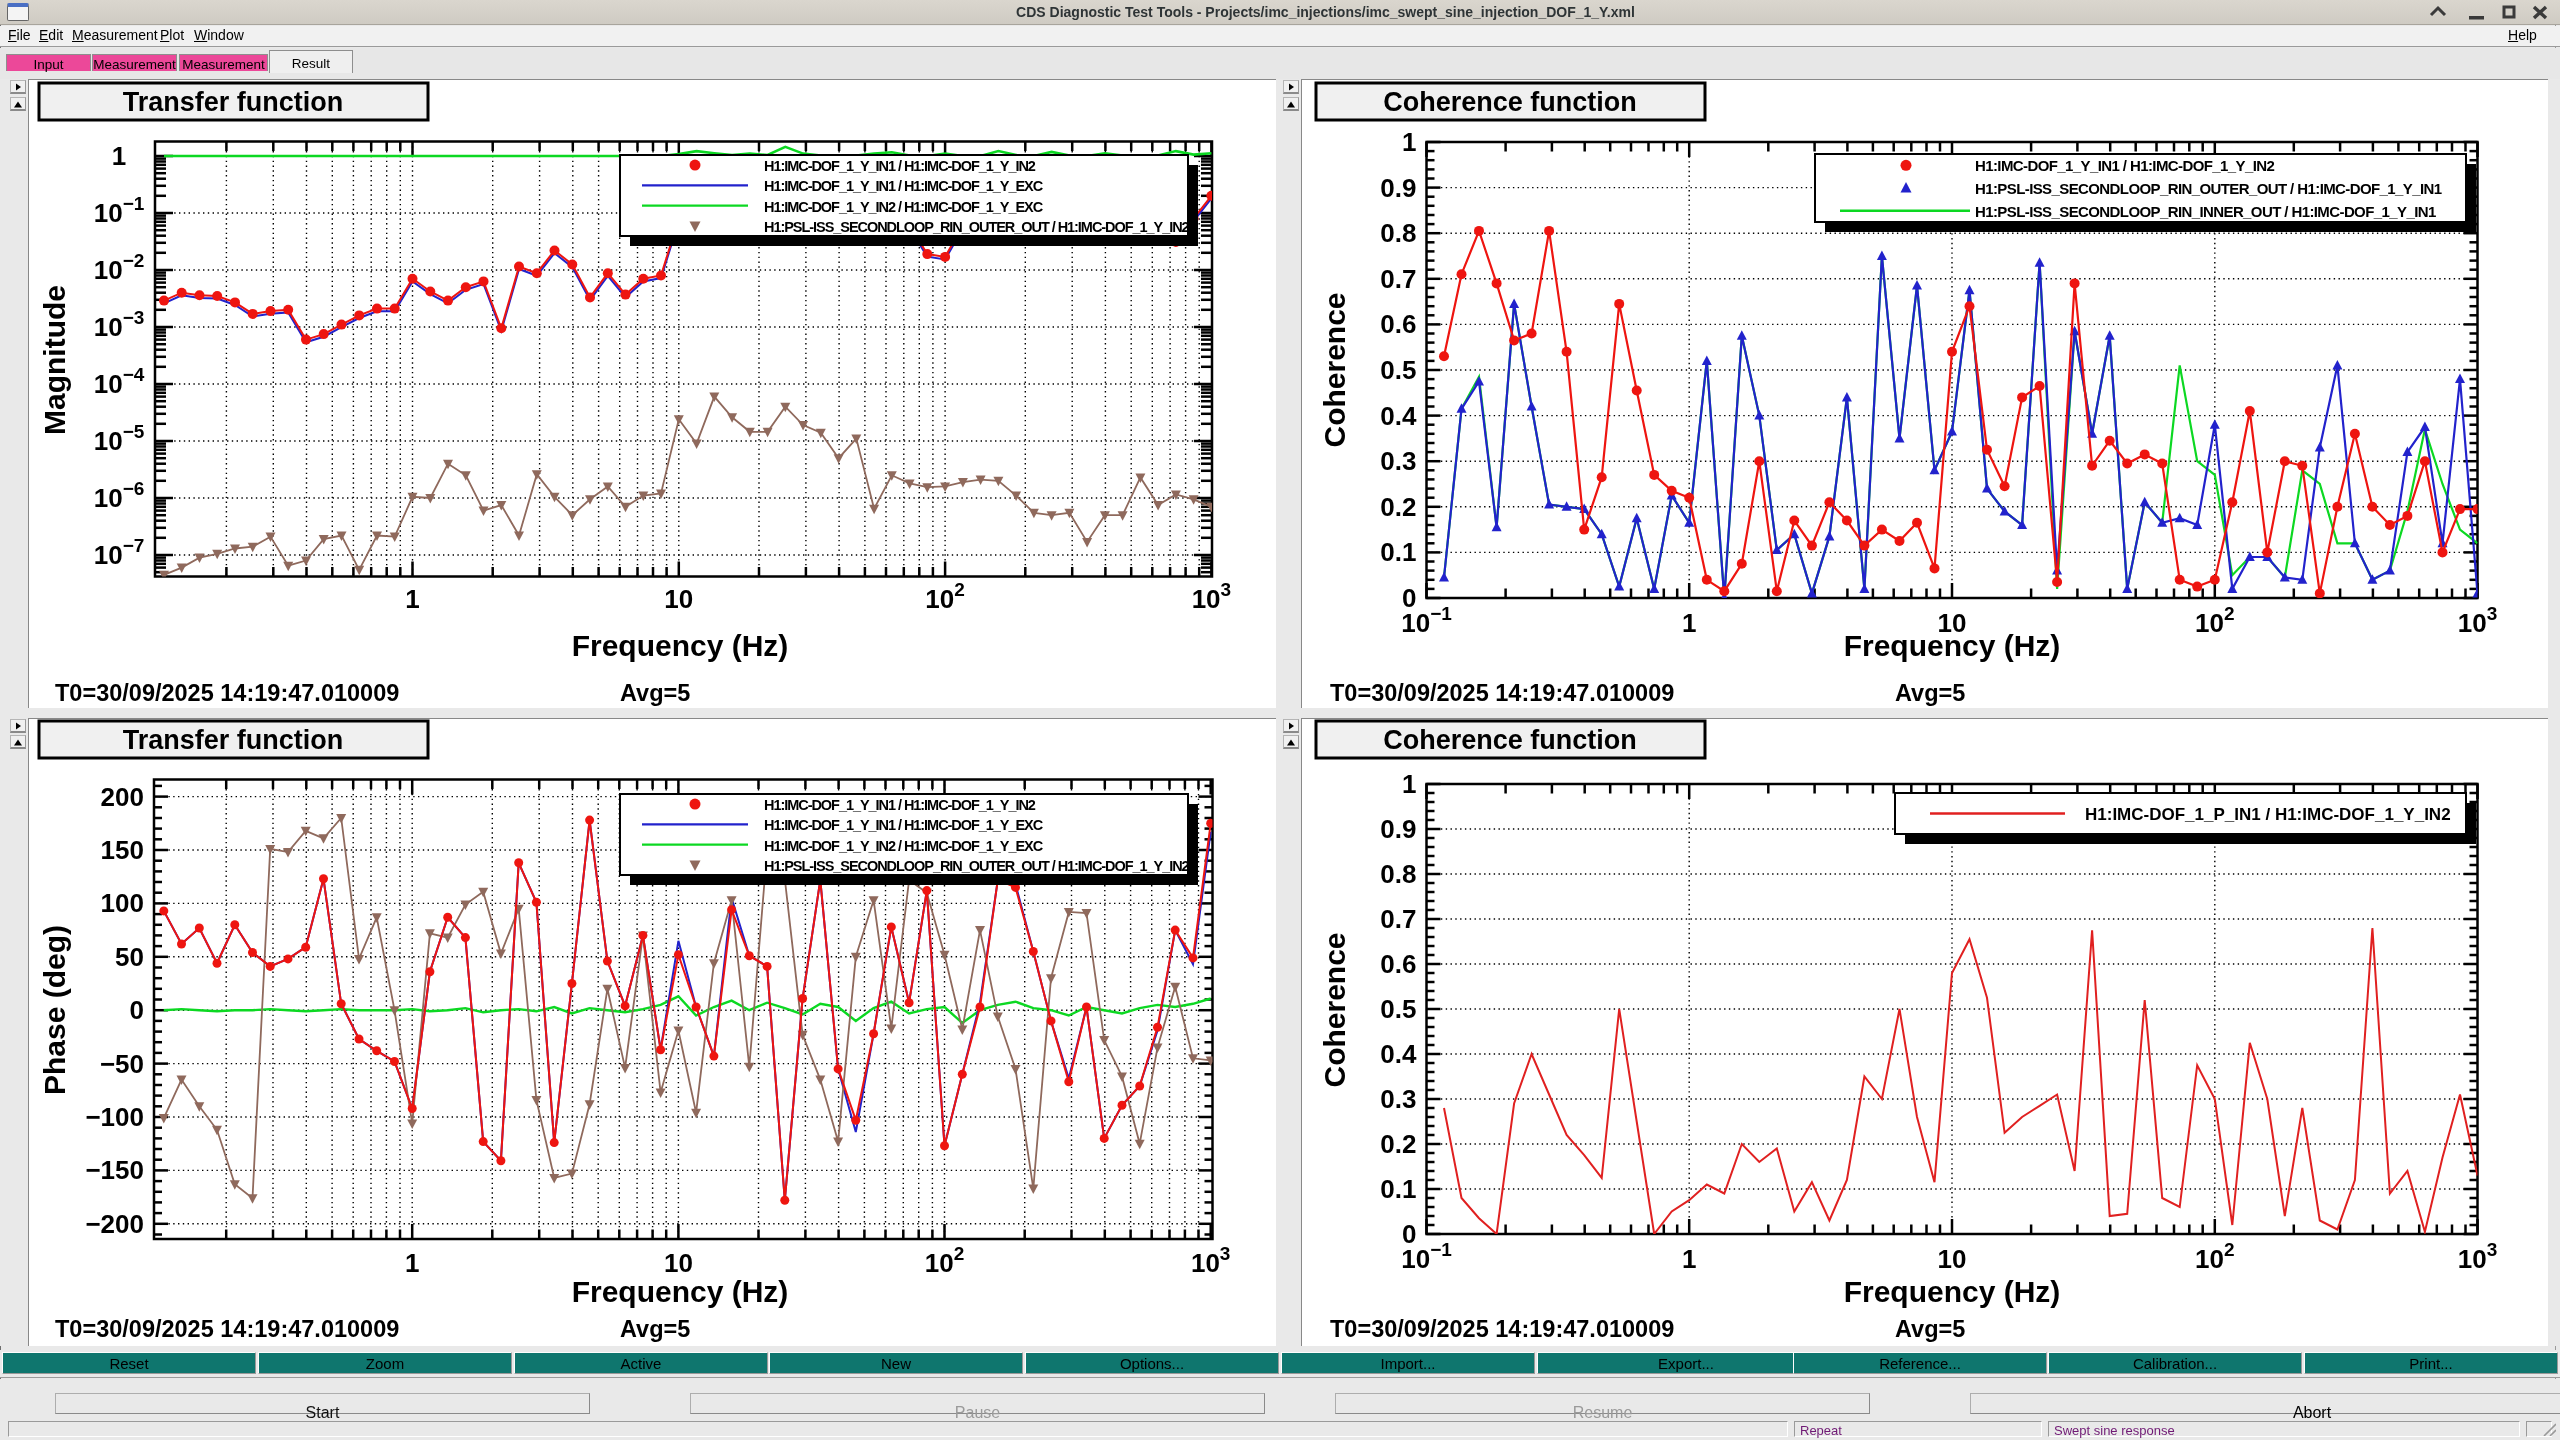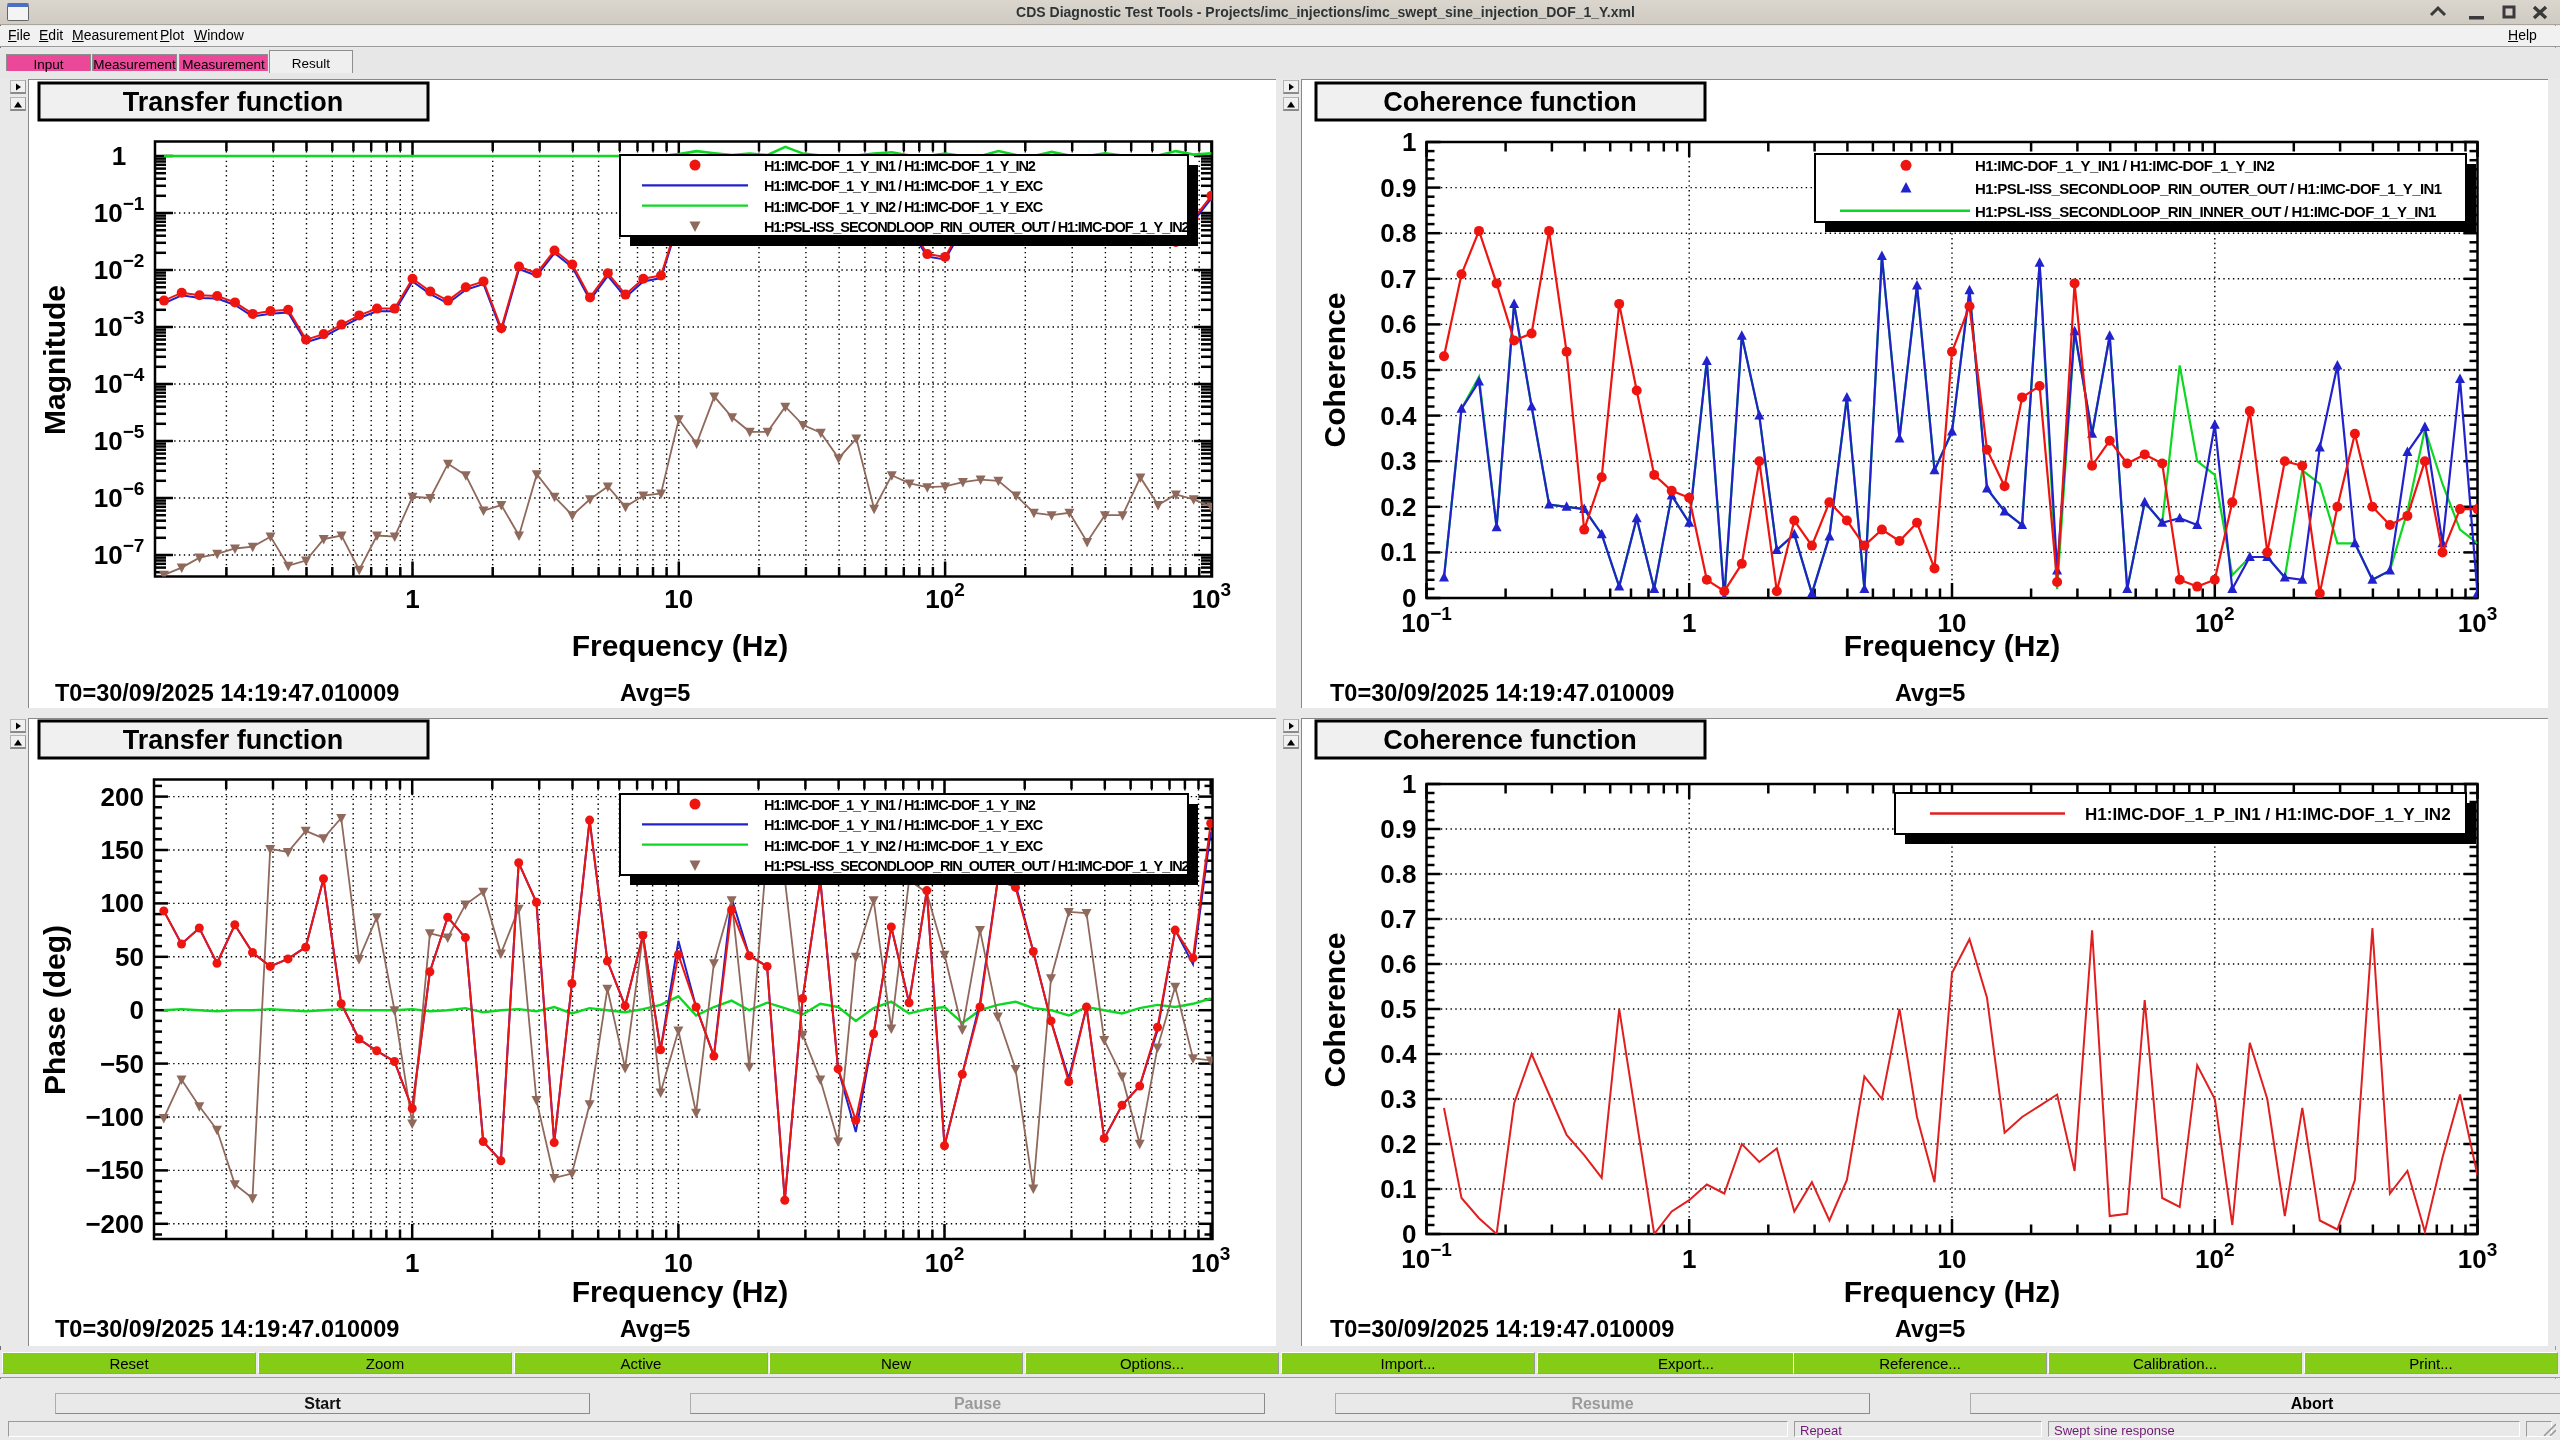--- a/index.html
+++ b/index.html
@@ -8,23 +8,23 @@
 .menubar {position:absolute;left:0;top:26px;width:2560px;height:21px;background:#f1f1f1;border-bottom:1px solid #9a9a9a;font-size:14px}
 .menubar span.m {position:absolute;top:1px}
 .tabbar {position:absolute;left:0;top:48px;width:2560px;height:31px;background:#e7e7e7}
 .tab {position:absolute;top:6px;height:17px;background:#ec4899;border:1px solid #8e8e8e;border-bottom:none;text-align:center;font-size:13.5px;padding-top:2px}
 .tab.active {top:2px;height:23px;background:#efefef;padding-top:5px}
 .content {position:absolute;left:0;top:79px;width:2560px;height:1267px;background:#e9e9e9}
 .quad {position:absolute;background:#fff;border-top:1px solid #888;border-left:1px solid #888}
 .ab {position:absolute;width:16px;height:14px;background:#f0f0f0;border:1px solid #b5b5b5;border-bottom:2px solid #8a8a8a;border-right:1.5px solid #9a9a9a}
 .ab svg {position:absolute;left:-1px;top:-1px}
 .row1 {position:absolute;left:0;top:1350px;width:2560px;height:28px;background:#e9e9e9;border-bottom:1px solid #9a9a9a}
-.b1 {position:absolute;top:2px;height:22px;background:#84cc16;border:1px solid #999;border-top-color:#fdfdfd;border-left-color:#fdfdfd;text-align:center;font-size:15px;padding-top:2px}
+.b1 {position:absolute;top:2px;height:22px;background:#0f766e;border:1px solid #999;border-top-color:#fdfdfd;border-left-color:#fdfdfd;text-align:center;font-size:15px;padding-top:2px}
 .row2 {position:absolute;left:0;top:1379px;width:2560px;height:40px;background:#e9e9e9}
-.b2 {position:absolute;top:14px;height:21px;background:#e9e9e9;border:1px solid #adadad;border-bottom-color:#8a8a8a;border-right-color:#8a8a8a;text-align:center;font-size:16px;font-weight:bold;padding-top:1px}
+.b2 {position:absolute;top:14px;height:21px;background:#e9e9e9;border:1px solid #adadad;border-bottom-color:#8a8a8a;border-right-color:#8a8a8a;text-align:center;font-size:16px;font-weight:normal;padding-top:10px}
 .status {position:absolute;left:0;top:1419px;width:2560px;height:21px;background:#e9e9e9}
 .sf {position:absolute;top:2px;height:16px;border:1px solid #9a9a9a;border-bottom-color:#fff;border-right-color:#fff;font-size:13px;padding:1px 0 0 5px;color:#701a75}
 .ledge {position:absolute;left:0;top:0;width:1px;height:1440px;background:#6f6f6f}
 .redge {position:absolute;left:2555px;top:25px;width:1px;height:1415px;background:#9a9a9a}
 </style></head><body>
 <div class="ledge"></div>
 <div class="redge"></div>
 <div class="titlebar">
  <div class="ticon"></div>
  <div class="title">CDS Diagnostic Test Tools - Projects/imc_injections/imc_swept_sine_injection_DOF_1_Y.xml</div>

